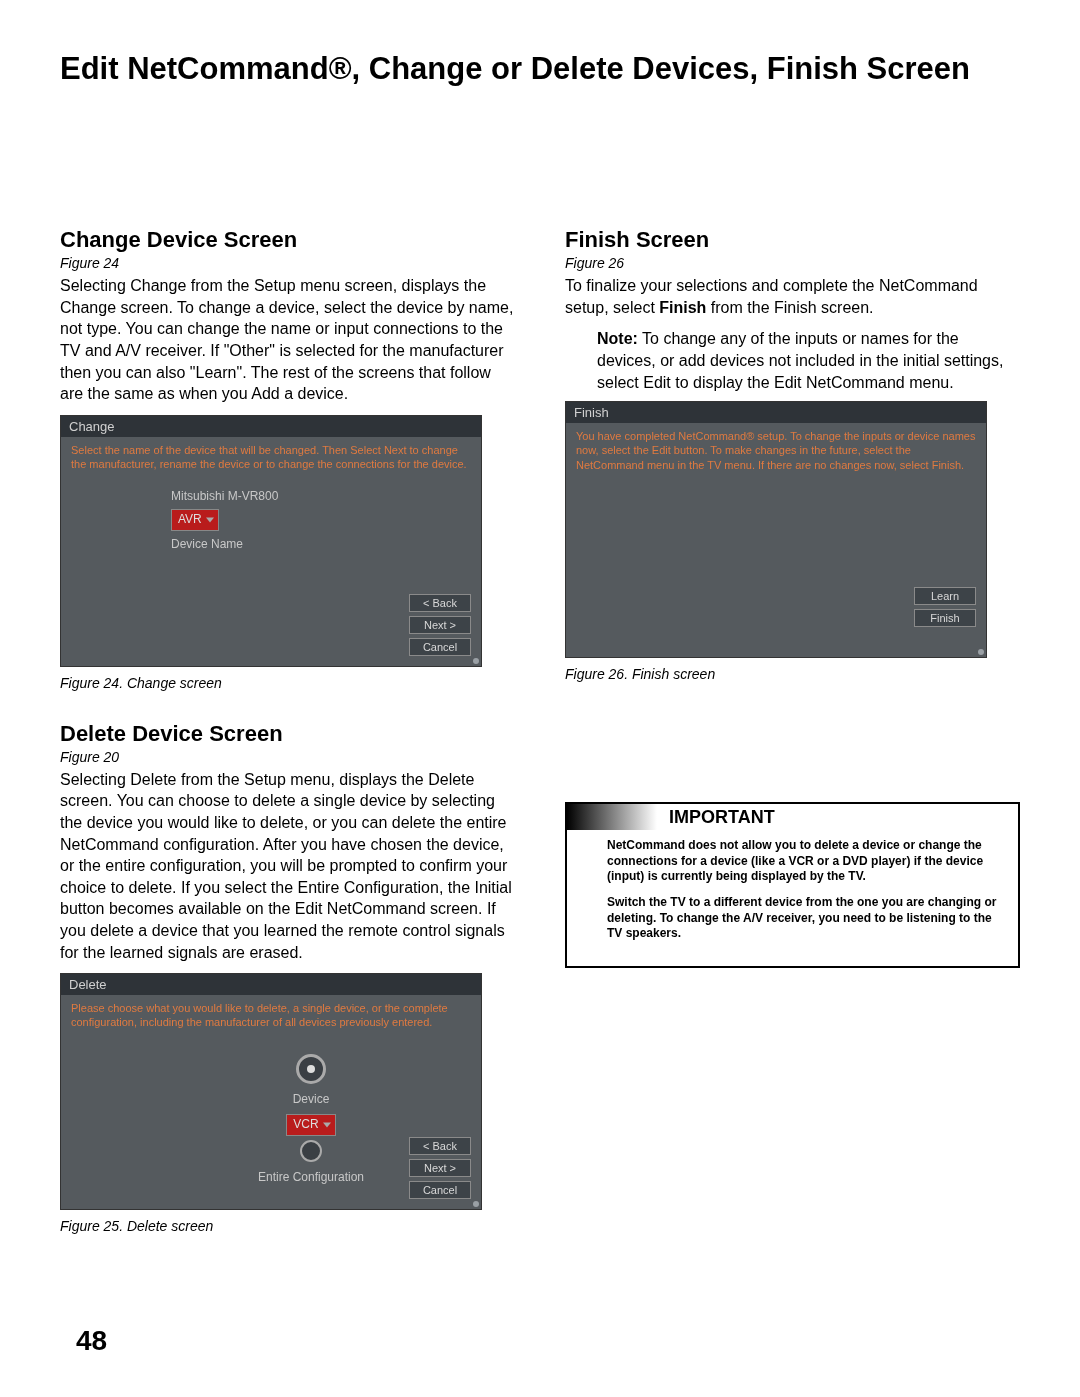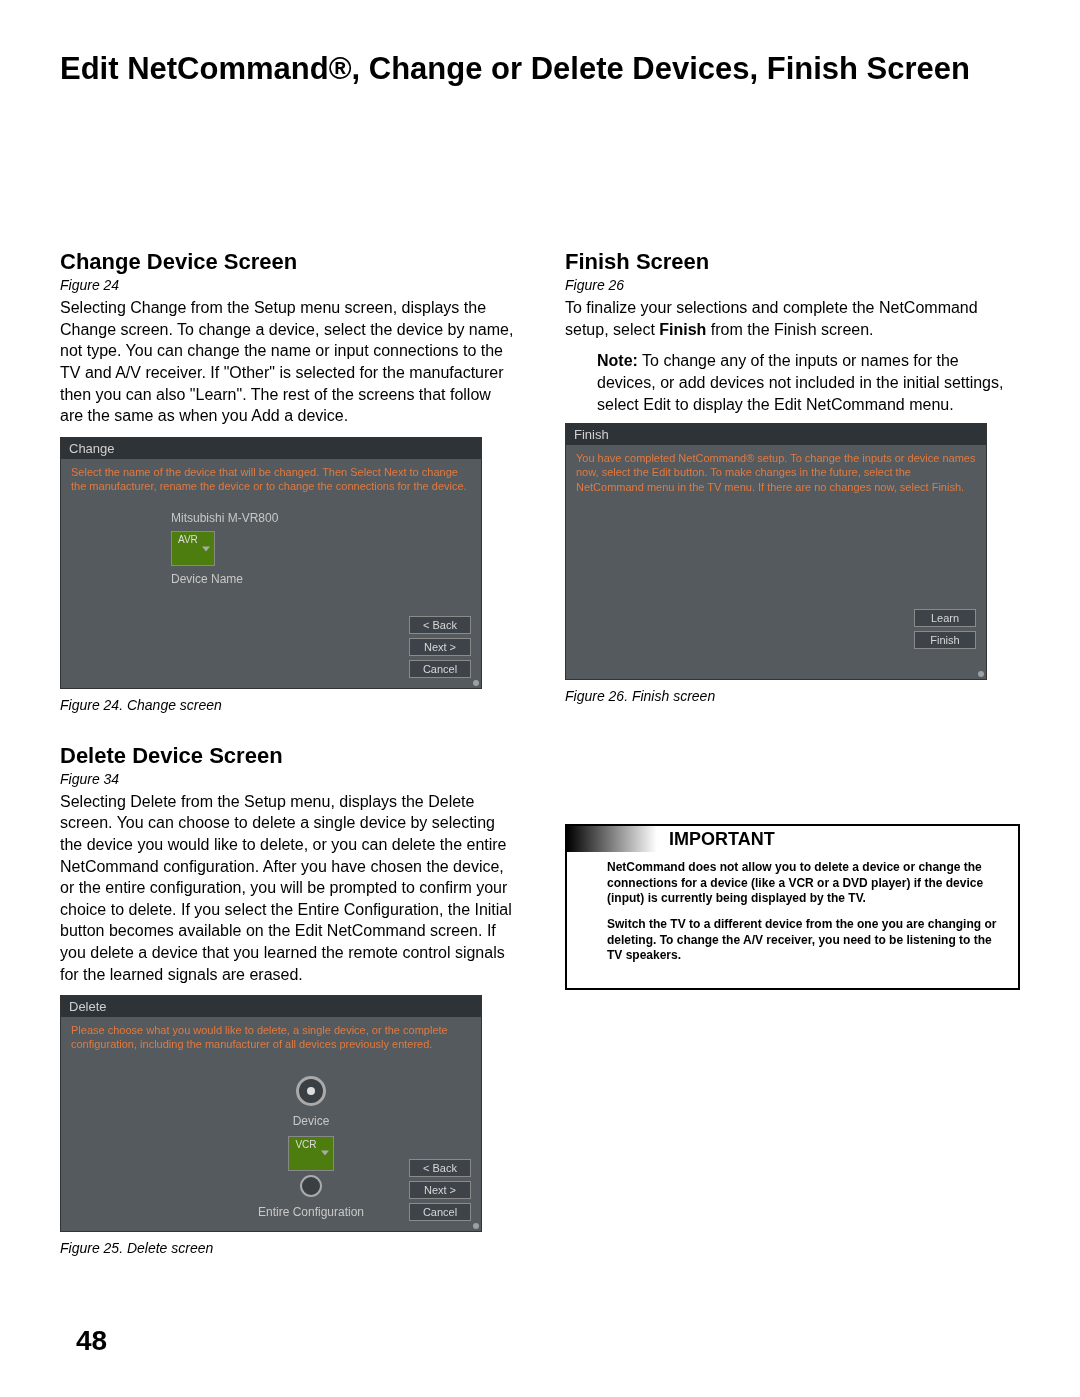--- a/index.html
+++ b/index.html
@@ -20,21 +20,20 @@
     font-weight: bold;
     margin: 0 0 140px 0;
     line-height: 1.2;
   }
   .columns {
     display: flex;
     gap: 50px;
   }
   .col {
     flex: 1;
-    margin-top: 22px;
   }
   h2.section {
     font-size: 22px;
     font-weight: bold;
     margin: 0 0 2px 0;
   }
   .fig-ref {
     font-style: italic;
     font-size: 14px;
     margin: 0 0 4px 0;
@@ -78,24 +77,24 @@
   }
   .shot .center-col {
     text-align: left;
     margin-left: 100px;
     font-size: 12px;
     color: #c8c8c8;
   }
   .shot .field-label { margin: 6px 0; }
   .shot .dd {
     display: inline-block;
-    background: #4d7c0f;
+    background: #b91c1c;
     border: 1px solid #888;
-    padding: 2px 16px 20px 6px;
-    font-size: 10px;
+    padding: 2px 16px 4px 6px;
+    font-size: 12px;
     color: #ddd;
     position: relative;
   }
   .shot .dd::after {
     content: "";
     position: absolute;
     right: 4px; top: 50%;
     transform: translateY(-50%);
     border-left: 4px solid transparent;
     border-right: 4px solid transparent;
@@ -223,21 +222,21 @@
         <div class="btn-stack">
           <div class="btn">&lt; Back</div>
           <div class="btn">Next &gt;</div>
           <div class="btn">Cancel</div>
         </div>
         <div class="corner"></div>
       </div>
       <div class="caption">Figure 24. Change screen</div>
 
       <h2 class="section">Delete Device Screen</h2>
-      <div class="fig-ref">Figure 34</div>
+      <div class="fig-ref">Figure 20</div>
       <p class="body-text">Selecting Delete from the Setup menu, displays the Delete screen.  You can choose to delete a single device by selecting the device you would like to delete, or you can delete the entire NetCommand configuration.  After you have chosen the device, or the entire configuration, you will be prompted to confirm your choice to delete.  If you select the Entire Configuration, the Initial button becomes available on the Edit NetCommand screen.  If you delete a device that you learned the remote control signals for the learned signals are erased.</p>
 
       <div class="shot" style="height:235px">
         <div class="titlebar">Delete</div>
         <div class="inner">
           <div class="instr">Please choose what you would like to delete, a single device, or the complete configuration, including the manufacturer of all devices previously entered.</div>
           <div style="margin-left:80px; margin-top:24px;">
             <div class="radio-row">
               <div class="radio big sel"></div>
               <span>Device</span>

